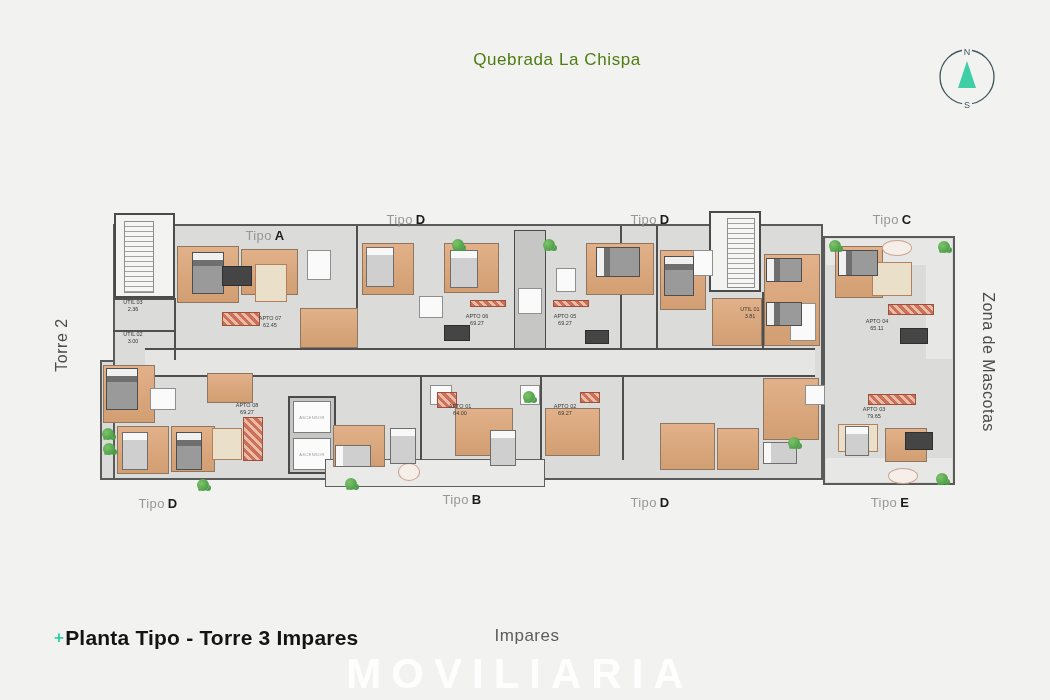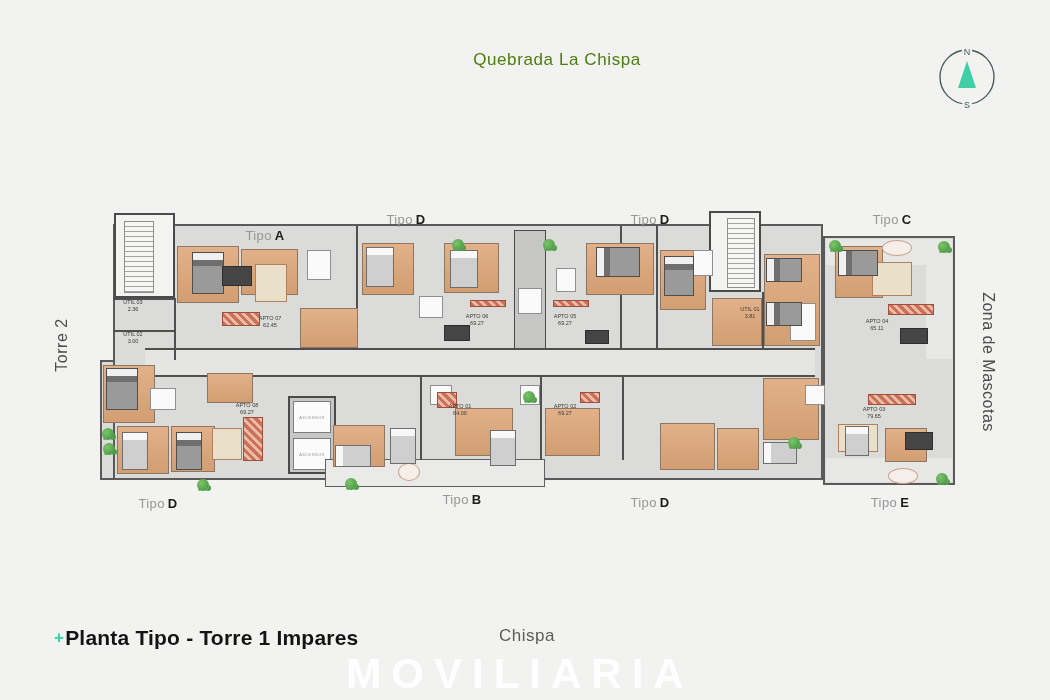--- a/index.html
+++ b/index.html
@@ -55,23 +55,23 @@
     font-weight:400;letter-spacing:.4px;white-space:nowrap;}
   .tipo b{color:#1c1c1c;font-weight:700;margin-left:3px;}
 </style>
 </head>
 <body>
 
 <div class="street-label">Quebrada La Chispa</div>
 <div class="side-label side-left">Torre 2</div>
 <div class="side-label side-right">Zona de Mascotas</div>
 <div class="title">
-  <span class="plus">+</span><span>Planta Tipo - Torre 1 Impares</span>
+  <span class="plus">+</span><span>Planta Tipo - Torre 3 Impares</span>
 </div>
-<div class="acceso">Chispa</div>
+<div class="acceso">Impares</div>
 <div class="watermark">MOVILIARIA</div>
 
 <svg class="compass" width="62" height="70" viewBox="0 0 62 70">
   <circle cx="31" cy="35" r="27" fill="none" stroke="#3f585c" stroke-width="1.3"></circle>
   <polygon points="31,19 22,46 40,46" fill="#3ecfa6"></polygon>
   <text x="31" y="13" text-anchor="middle" font-size="9" fill="#3f585c" stroke="#f2f2f1" stroke-width="5" paint-order="stroke">N</text>
   <text x="31" y="66" text-anchor="middle" font-size="9" fill="#3f585c" stroke="#f2f2f1" stroke-width="5" paint-order="stroke">S</text>
 </svg>
 
 <div>

